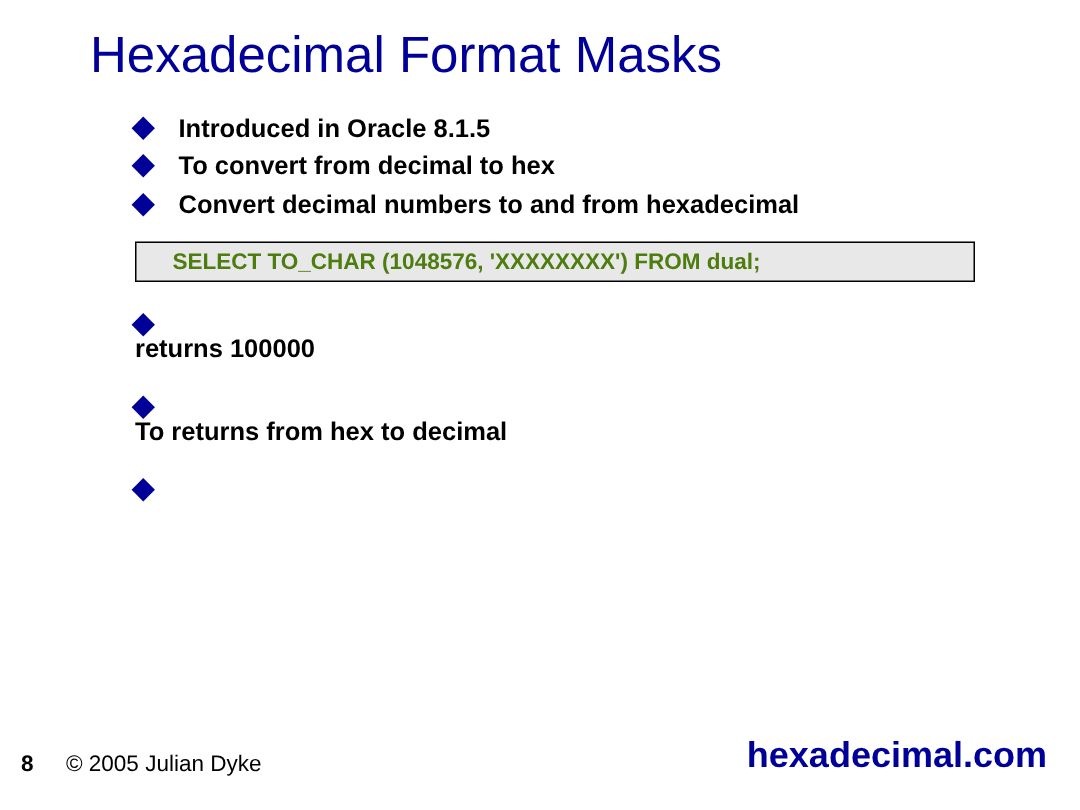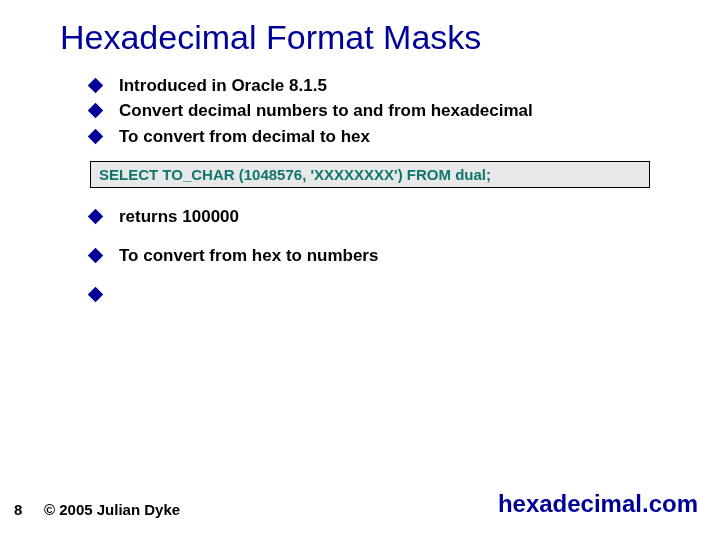--- a/index.html
+++ b/index.html
@@ -25,20 +25,21 @@
     text-align: right;
   }
   .bullet-row {
     display: flex;
     align-items: flex-start;
     margin-bottom: 4px;
   }
   .bullet-row.spaced {
     margin-top: 18px;
     margin-bottom: 18px;
+    flex-direction: column;
   }
   .diamond {
     width: 11px;
     height: 11px;
     background: #000099;
     transform: rotate(45deg);
     flex: 0 0 11px;
     margin-top: 5px;
     margin-right: 18px;
   }
@@ -46,44 +47,44 @@
     font-size: 17px;
     font-weight: bold;
     color: #000;
     line-height: 1.25;
   }
   .codebox {
     margin: 14px 0 8px 30px;
     width: 560px;
     border: 1px solid #000;
     background: #e8e8e8;
-    padding: 4px 8px;
+    padding: 4px 24px;
     font-size: 15px;
     font-weight: bold;
-    color: #0f766e;
+    color: #4d7c0f;
     font-family: Arial, Helvetica, sans-serif;
   }
   .footer {
     position: absolute;
     bottom: 22px;
     left: 0;
     width: 100%;
     display: flex;
     align-items: baseline;
   }
   .pagenum {
     font-size: 15px;
     font-weight: bold;
     color: #000;
     margin-left: 14px;
     width: 30px;
   }
   .copyright {
     font-size: 15px;
-    font-weight: bold;
+    font-weight: normal;
     color: #000;
   }
   .site {
     position: absolute;
     right: 22px;
     bottom: 0;
     font-size: 24px;
     font-weight: bold;
     color: #000099;
   }
@@ -94,38 +95,38 @@
 <div class="slide">
   <div class="title">Hexadecimal Format Masks</div>
 
   <div class="bullets">
     <div class="bullet-row">
       <div class="diamond"></div>
       <div class="bullet-text">Introduced in Oracle 8.1.5</div>
     </div>
     <div class="bullet-row">
       <div class="diamond"></div>
-      <div class="bullet-text">Convert decimal numbers to and from hexadecimal</div>
+      <div class="bullet-text">To convert from decimal to hex</div>
     </div>
     <div class="bullet-row">
       <div class="diamond"></div>
-      <div class="bullet-text">To convert from decimal to hex</div>
+      <div class="bullet-text">Convert decimal numbers to and from hexadecimal</div>
     </div>
   </div>
 
   <div class="codebox">SELECT TO_CHAR (1048576, 'XXXXXXXX') FROM dual;</div>
 
   <div class="bullets">
     <div class="bullet-row spaced">
       <div class="diamond"></div>
       <div class="bullet-text">returns 100000</div>
     </div>
     <div class="bullet-row spaced">
       <div class="diamond"></div>
-      <div class="bullet-text">To convert from hex to numbers</div>
+      <div class="bullet-text">To returns from hex to decimal</div>
     </div>
   </div>
 
 
   <div class="bullets">
     <div class="bullet-row spaced">
       <div class="diamond"></div>
     </div>
   </div>
 </div>

